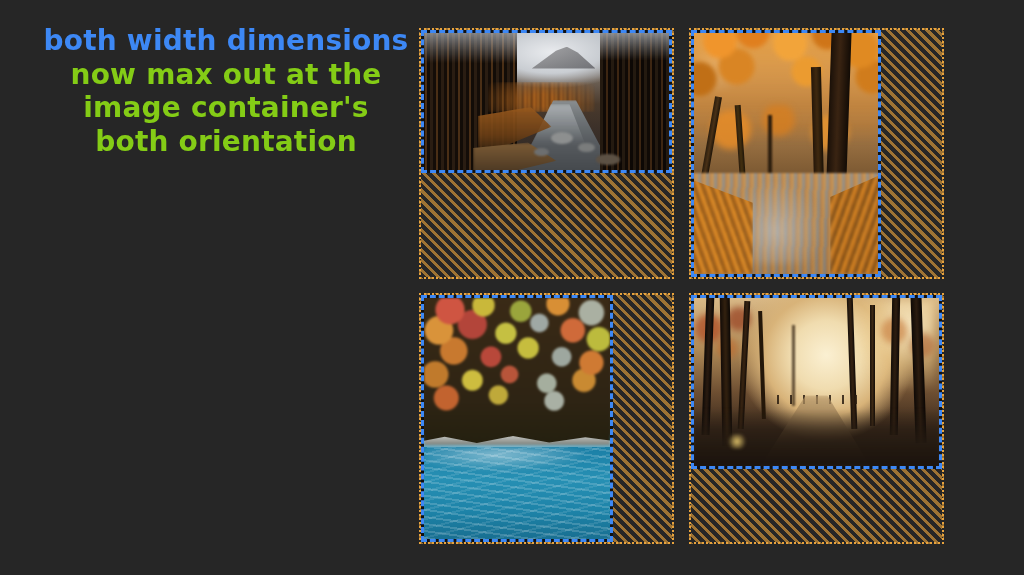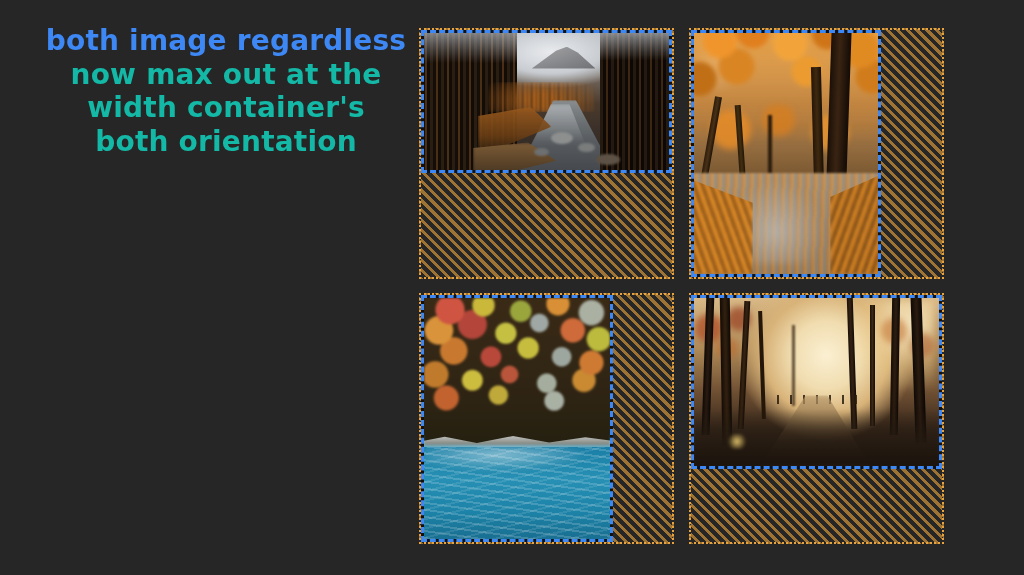--- a/index.html
+++ b/index.html
@@ -33,21 +33,21 @@
     text-align: center;
     line-height: 1.20;
     font-family: "DejaVu Sans", sans-serif;
     font-size: 28px;
     font-weight: 600;
     letter-spacing: 0.2px;
     -webkit-font-smoothing: antialiased;
   }
   #caption .line { display: block; white-space: nowrap; }
   .c-blue   { color: #3d88f5; }
-  .c-orange { color: #14b8a6; }
+  .c-orange { color: #84cc16; }
 
   
   #grid {
     position: absolute;
     left: 419px;
     top: 28px;
     width: 525px;
     height: 516px;
     display: grid;
     grid-template-columns: 255px 255px;
@@ -329,23 +329,23 @@
   }
   .p4 .flare { left: 13%; bottom: 10%; width: 9%; height: 9%;
     background: radial-gradient(circle, rgba(255,222,120,.85) 0%, rgba(255,200,80,0) 70%); filter: blur(1.5px); }
 </style>
 </head>
 <body>
 
 <div id="stage">
 
   <div id="caption">
-    <span class="line c-blue">both image regardless</span>
+    <span class="line c-blue">both width dimensions</span>
     <span class="line c-orange">now max out at the</span>
-    <span class="line c-orange">width container's</span>
+    <span class="line c-orange">image container's</span>
     <span class="line c-orange">both orientation</span>
   </div>
 
   <div id="grid">
 
     <div class="cell align-top-left">
       <div class="imgbox landscape">
         <div class="photo p1">
           <div class="forest-l"></div>
           <div class="sky-mtn"></div>

